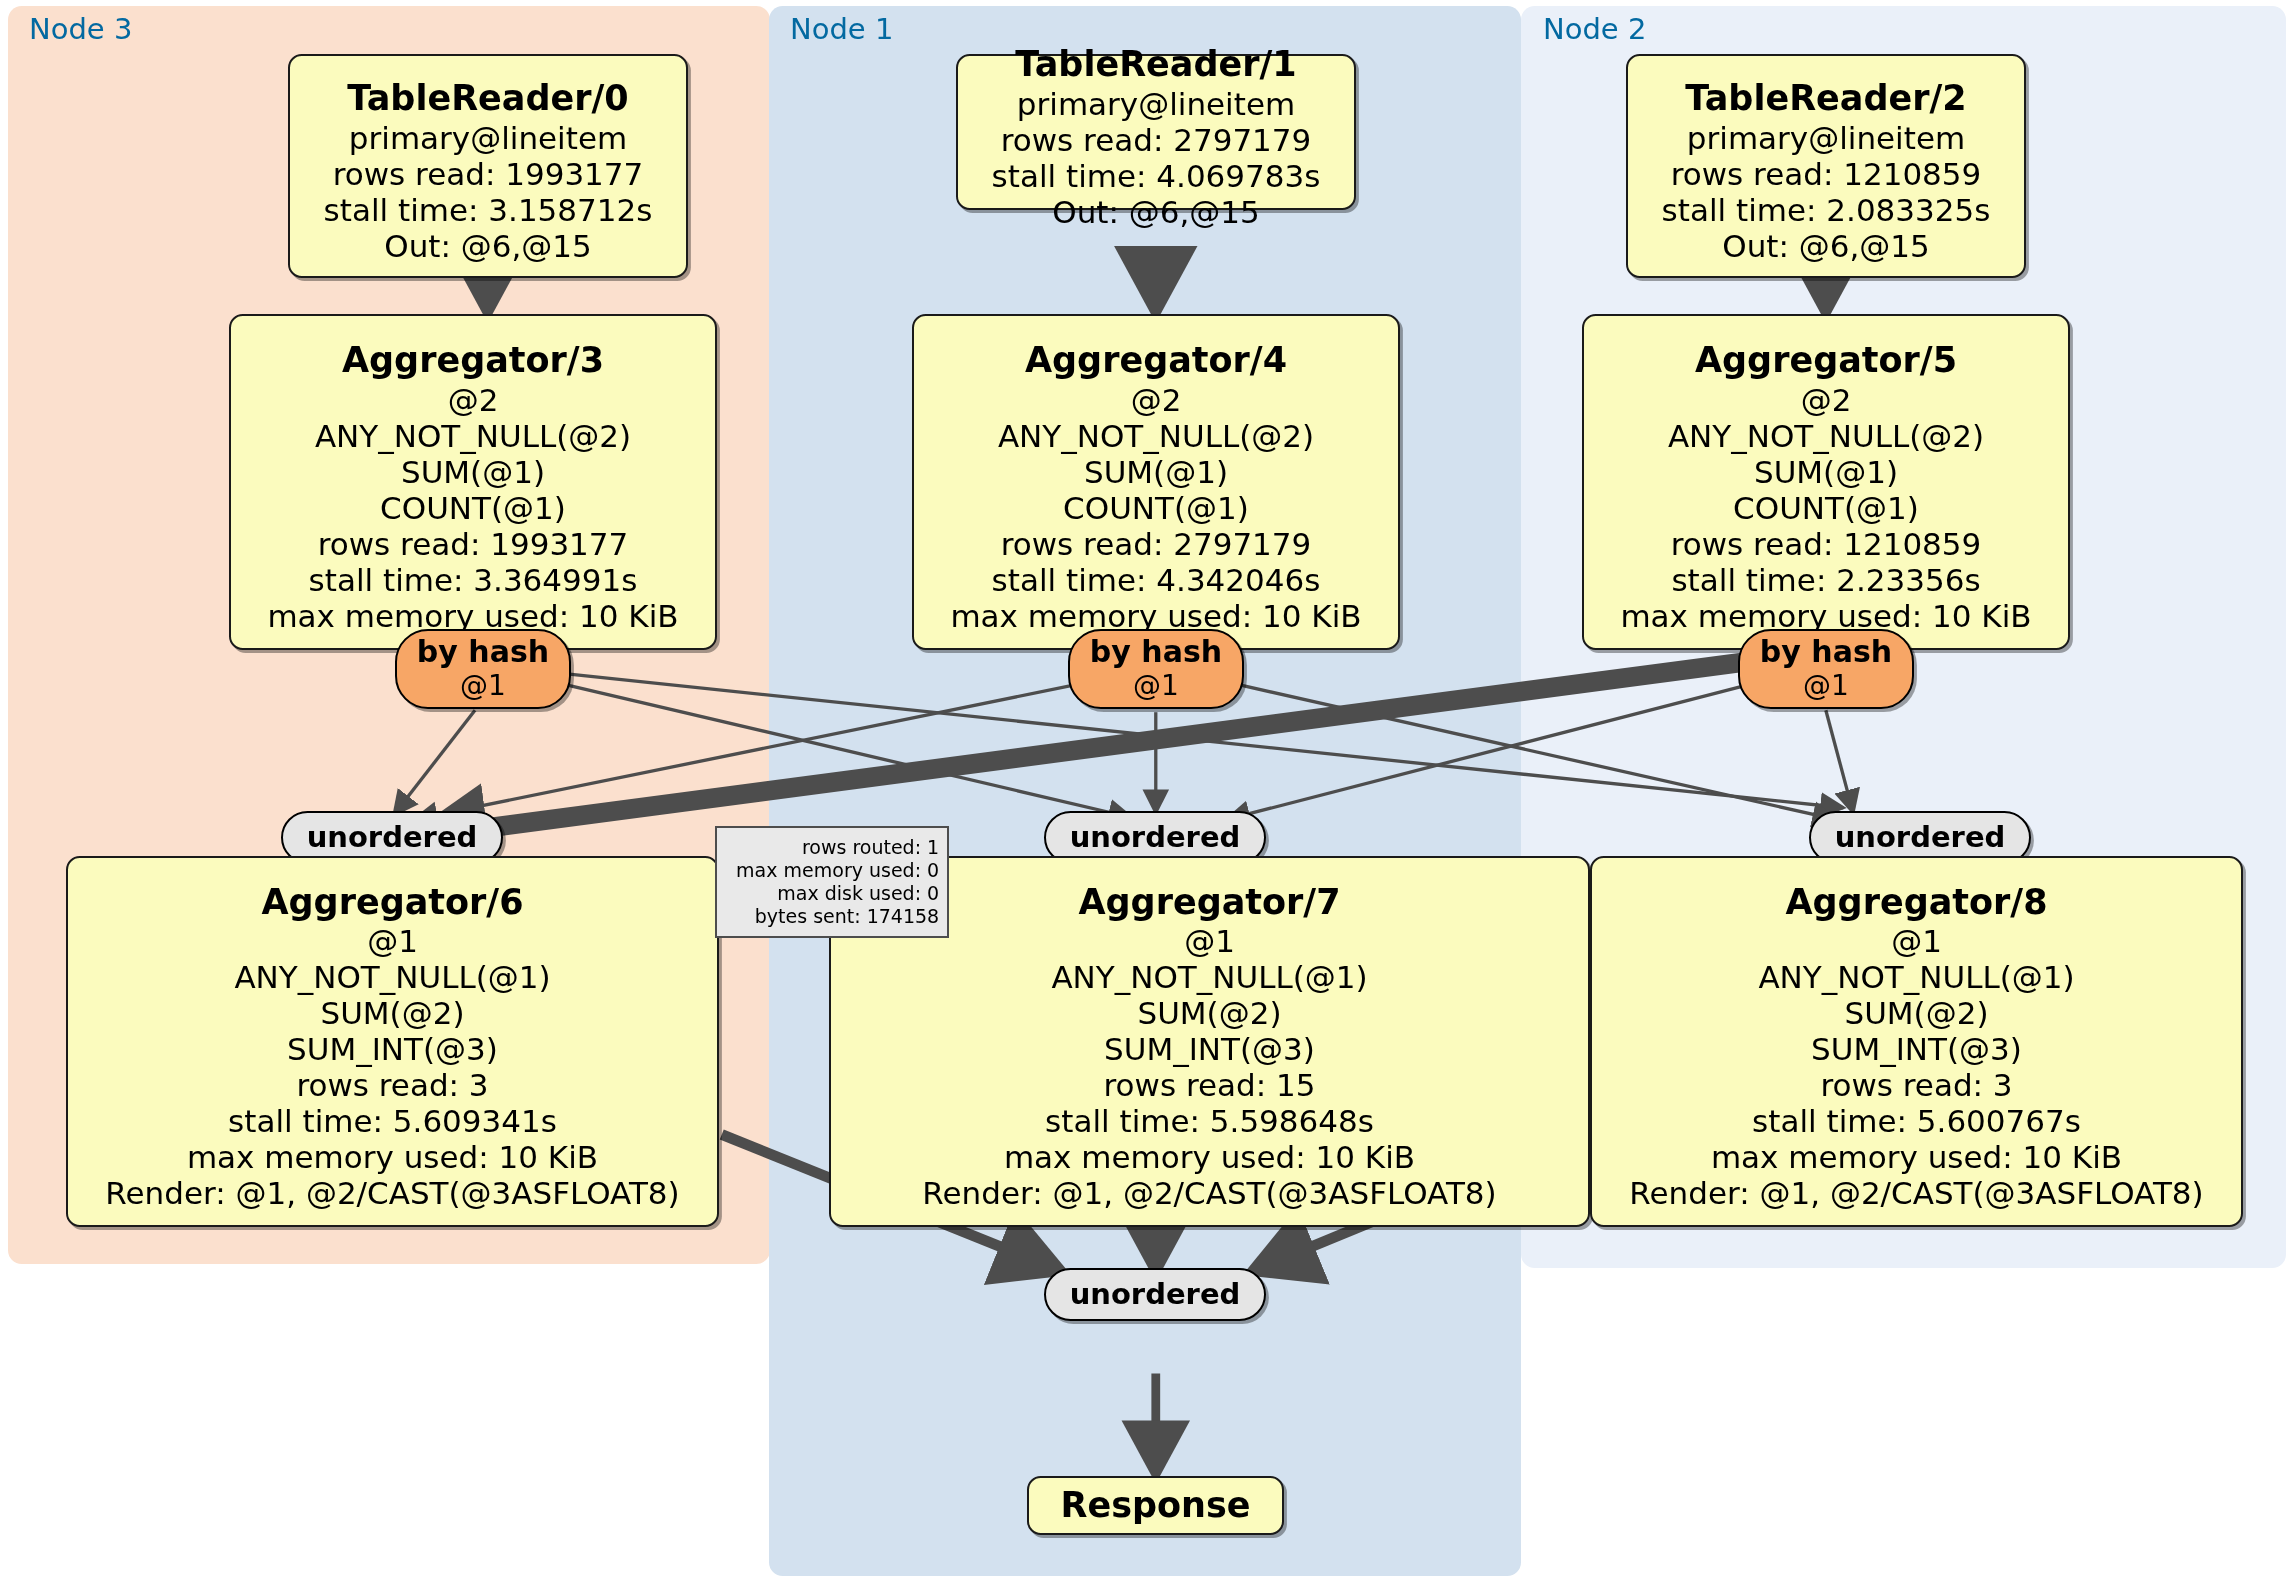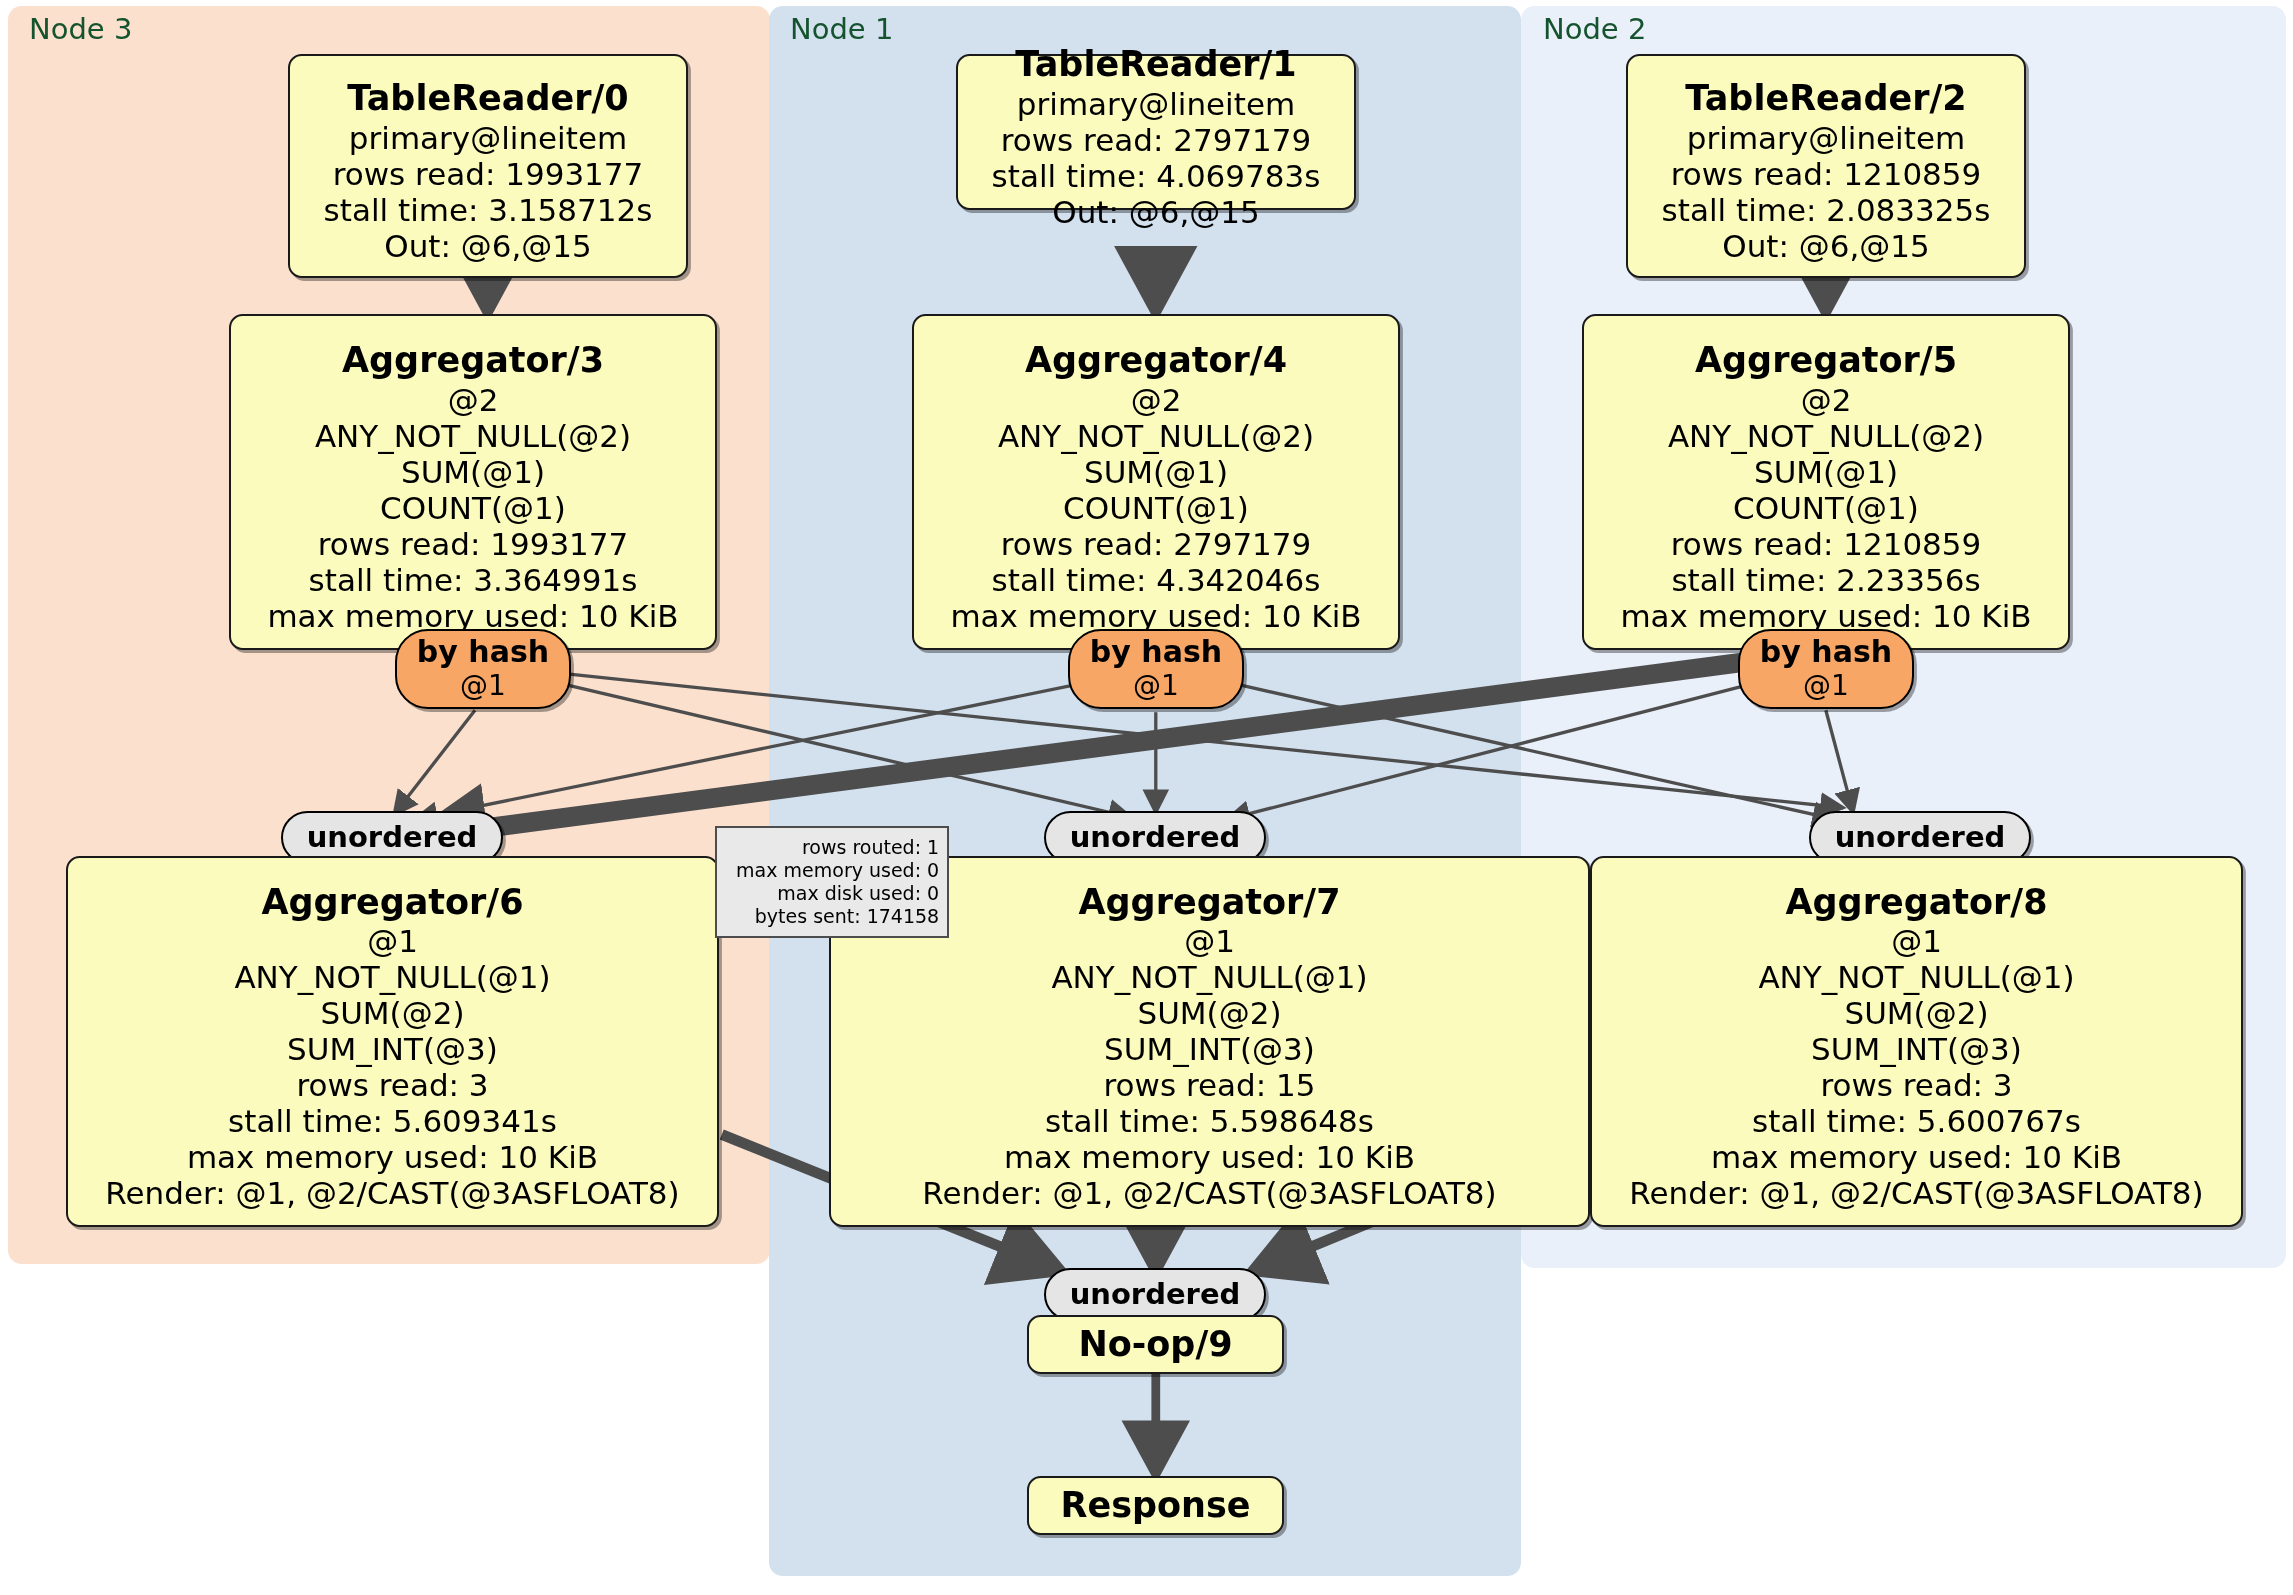--- a/index.html
+++ b/index.html
@@ -28,21 +28,21 @@
   
   .cluster {
     position: absolute;
     border-radius: 13.7px;
     box-sizing: border-box;
   }
   .cluster-label {
     position: absolute;
     font-family: "DejaVu Sans", sans-serif;
     font-size: 29px;
-    color: #14532d;
+    color: #0369a1;
     white-space: nowrap;
   }
   
   .gnode {
     position: absolute;
     box-sizing: border-box;
     display: flex;
     flex-direction: column;
     align-items: center;
     justify-content: center;
@@ -285,22 +285,19 @@
     <div class="line">rows routed: 1</div>
     <div class="line">max memory used: 0</div>
     <div class="line">max disk used: 0</div>
     <div class="line">bytes sent: 174158</div>
   </div>
 
   <div class="gnode sync-node" style="left:1044px; top:1268px; width:222px; height:53px;">
     <div>unordered</div>
   </div>
 
-  <div class="gnode small-node" style="left:1027px; top:1315px; width:257px; height:59px;">
-    <div>No-op/9</div>
-  </div>
 
   <div class="gnode small-node" style="left:1027px; top:1476px; width:257px; height:59px;">
     <div>Response</div>
   </div>
 
 </div>
 
 
 </body></html>

